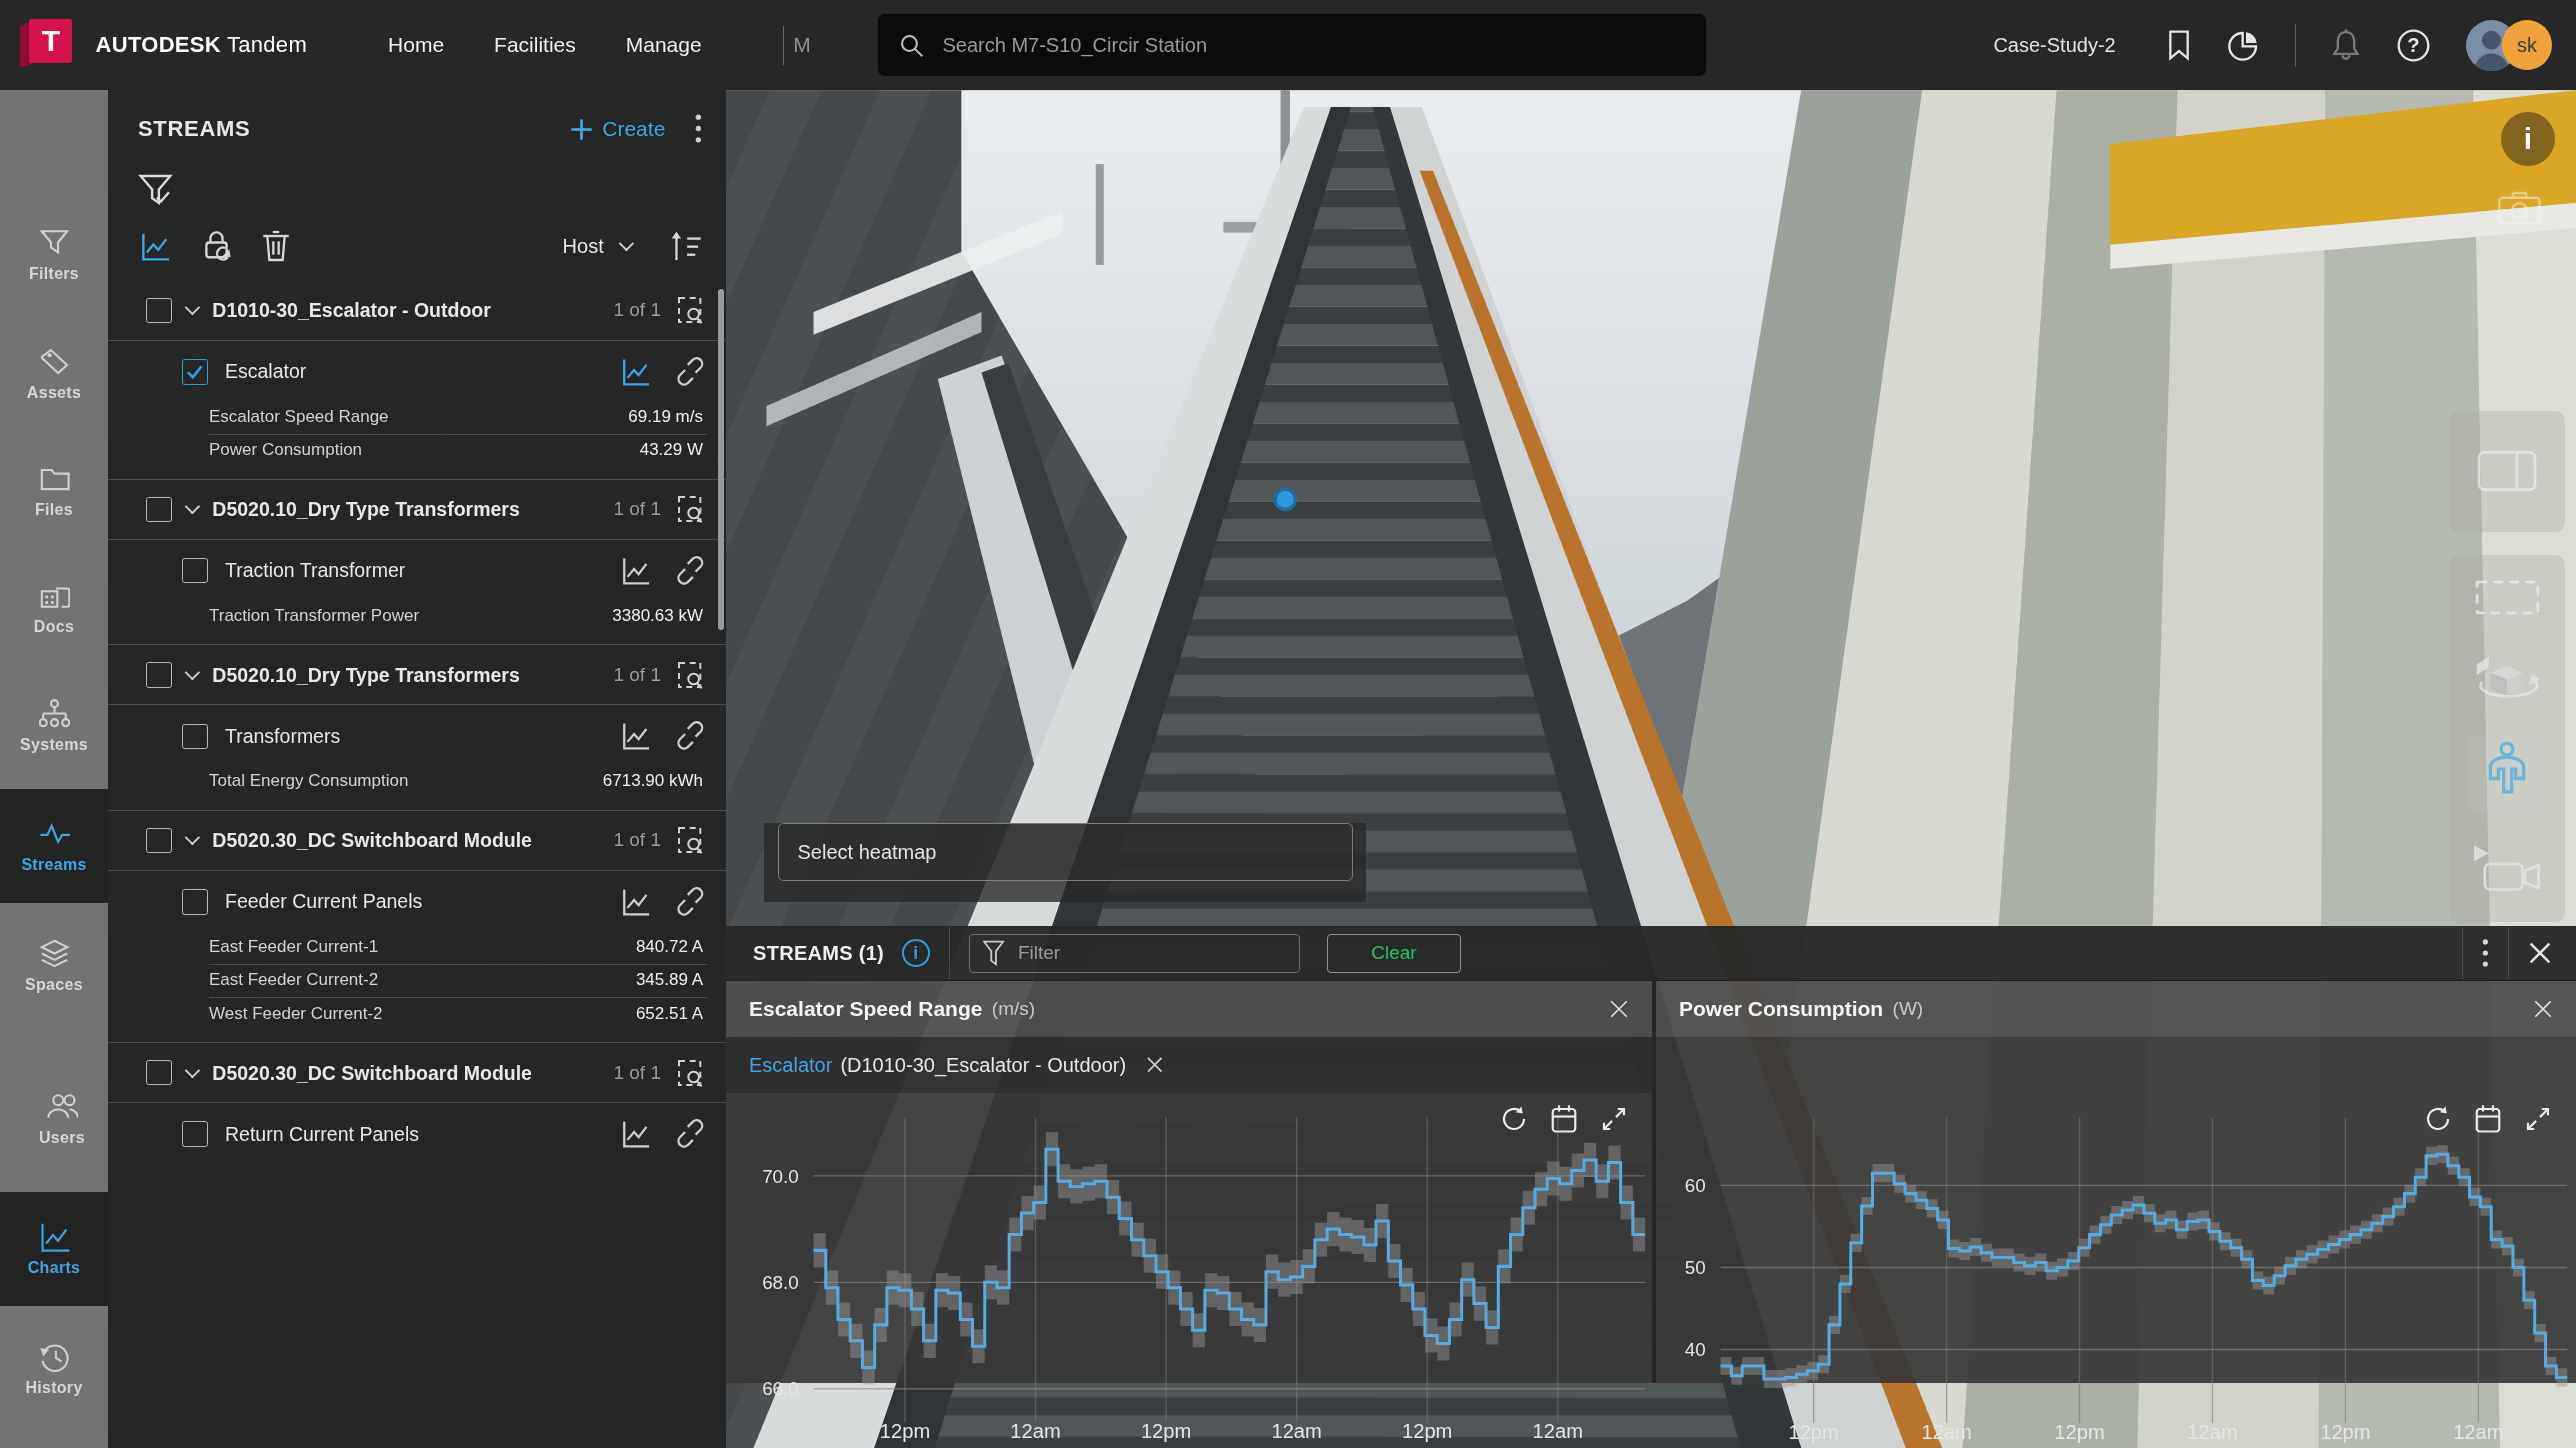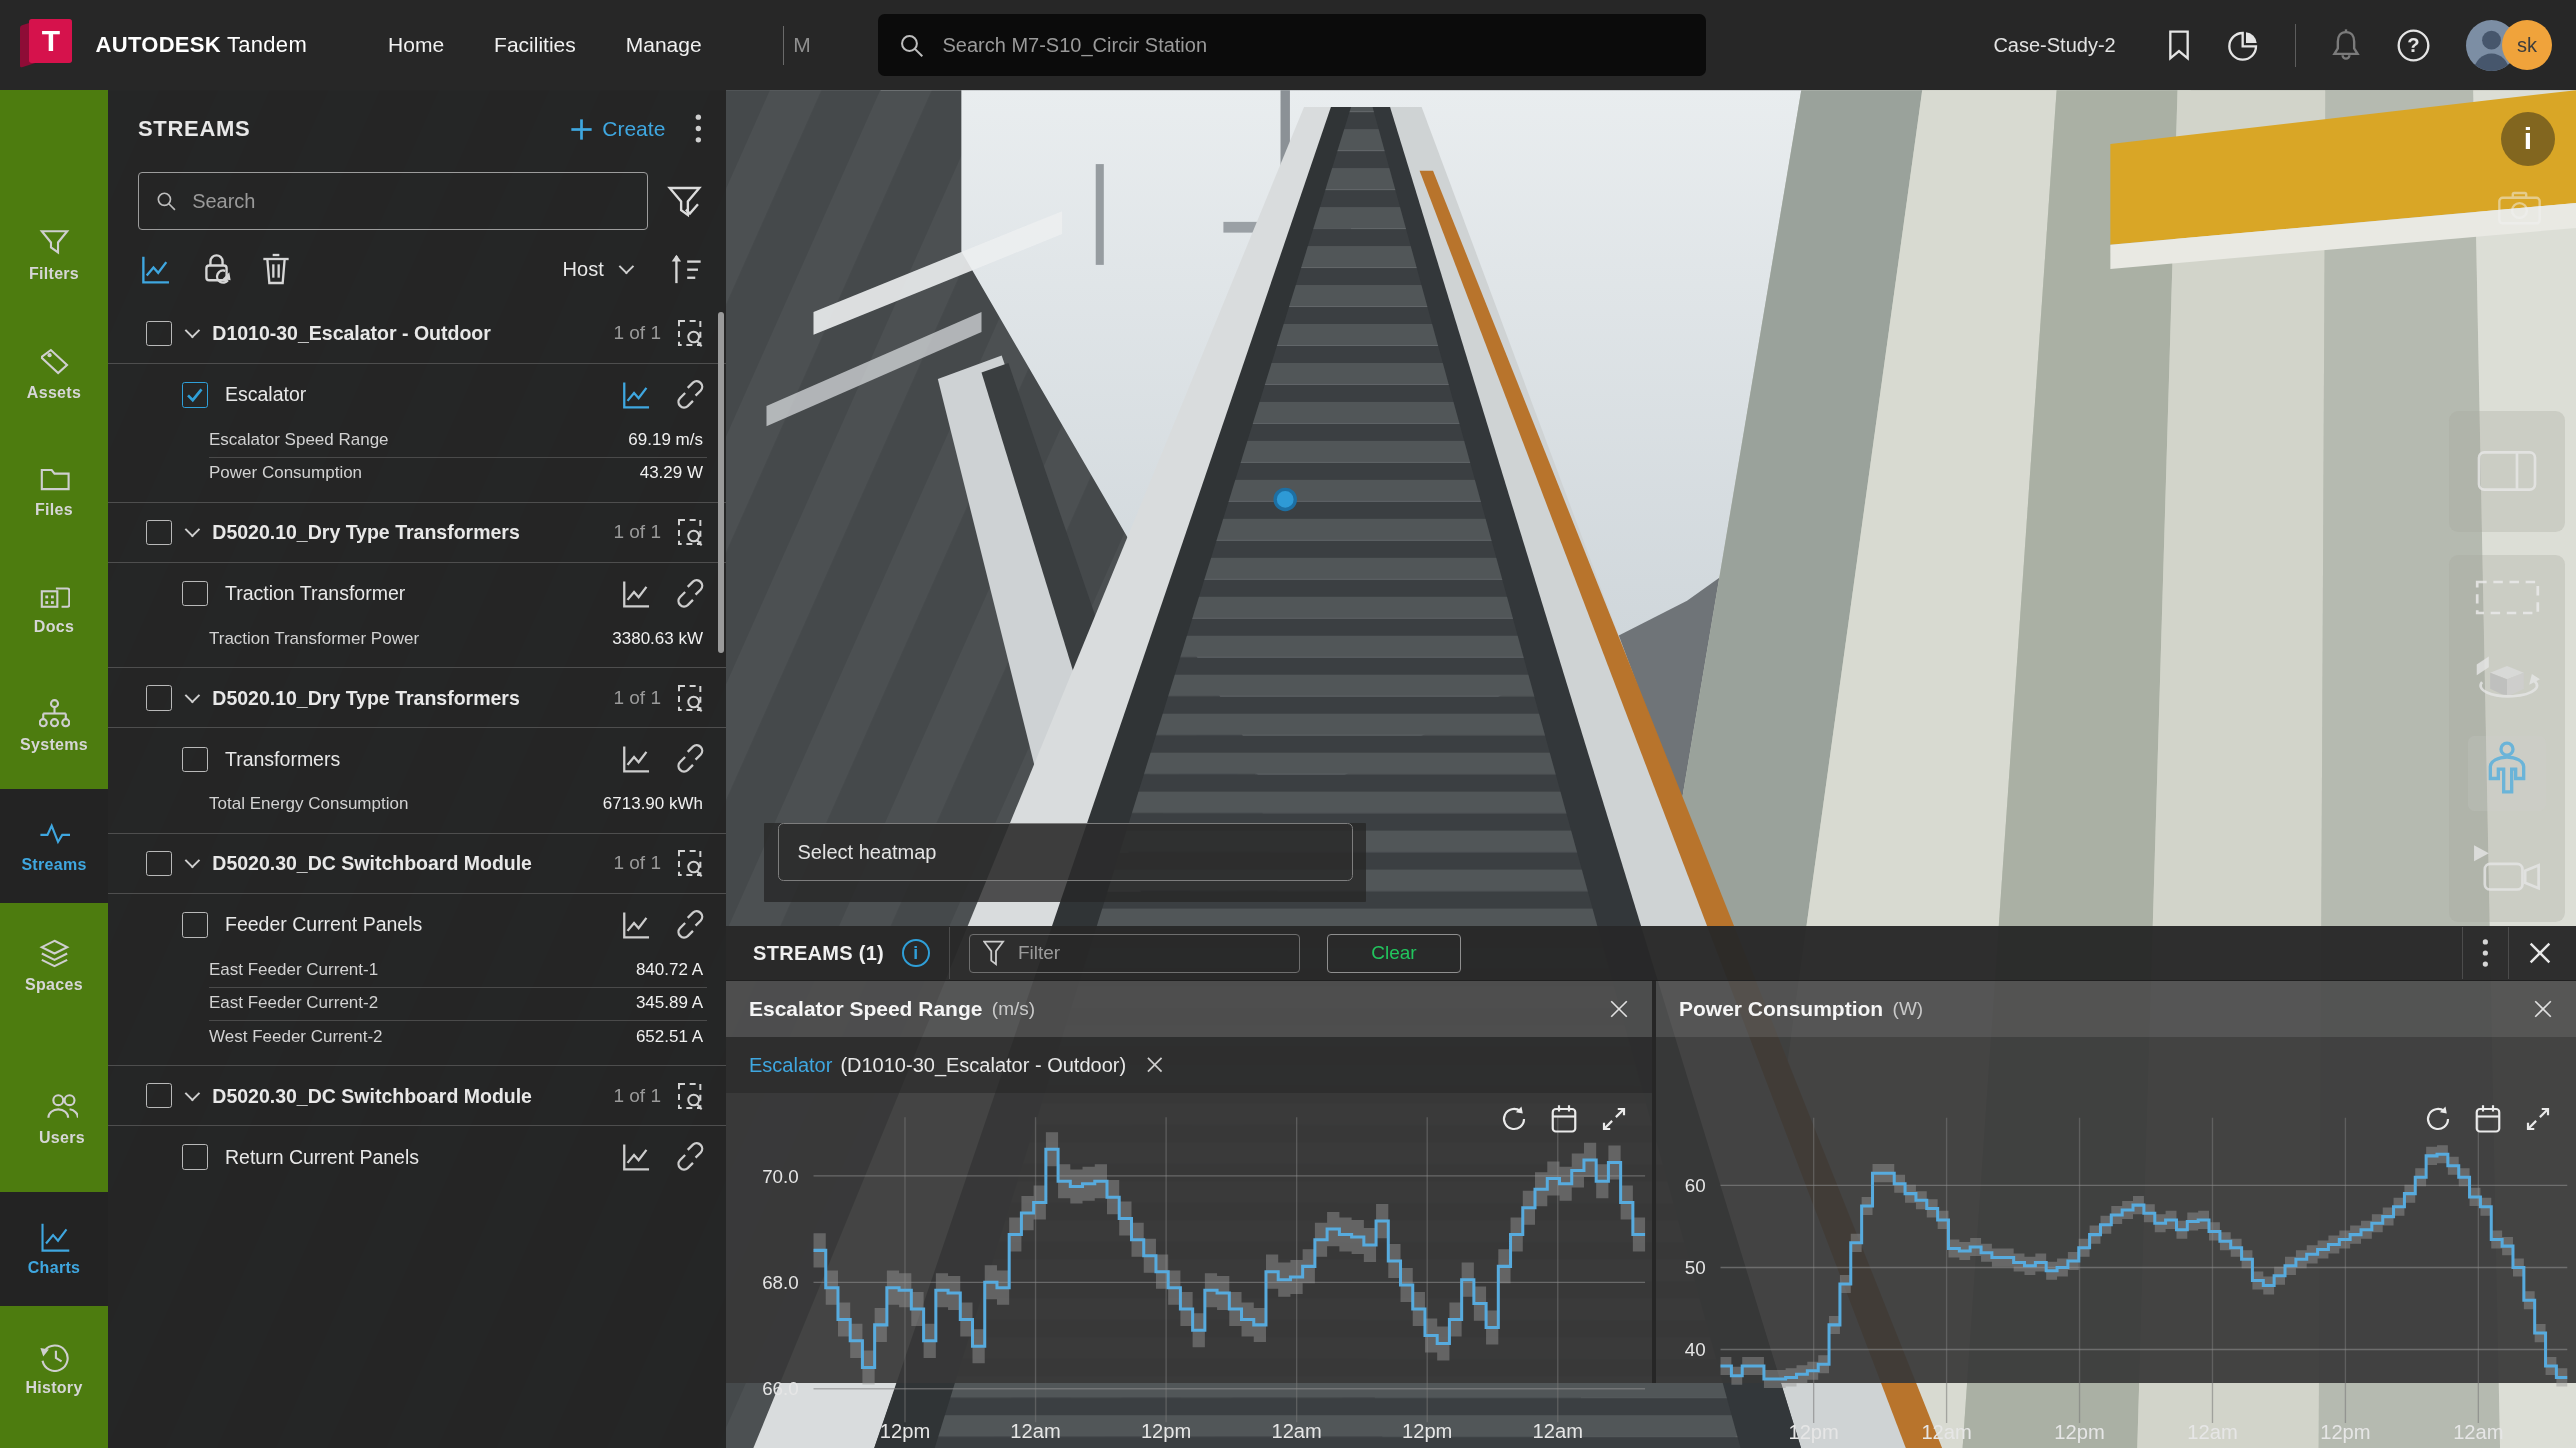--- a/index.html
+++ b/index.html
@@ -36,21 +36,21 @@
   .nav-vdiv { width:1.3px; height:43px; background:#5d5d5d; }
   #avatar-wrap { position:relative; width:86px; height:56px; }
   #avatar { position:absolute; left:0; top:3.4px; width:51px; height:51px; border-radius:50%;
             background:#7c8ea4; overflow:hidden; }
   #avatar-badge { position:absolute; right:0; top:3.4px; width:50px; height:50px; border-radius:50%;
                   background:#f0a33b; display:flex; align-items:center; justify-content:center;
                   color:#3c3c3c; font-size:20px; }
 
   
   #rail { position:absolute; left:0; top:90px; width:108px; height:1359px;
-          background:#4d7c0f; z-index:55; }
+          background:#737373; z-index:55; }
   .rail-item { position:absolute; left:0; width:108px; height:114px; display:flex;
                flex-direction:column; align-items:center; justify-content:center;
                gap:6.7px; cursor:pointer; }
   .rail-item.active { background:#232323; }
   .rail-label { font-size:16px; font-weight:700; color:#d6d6d6; letter-spacing:0.3px; }
   .rail-item.active .rail-label { color:#3fa7e0; }
 
   
   #viewport { position:absolute; left:108px; top:90px; width:2468px; height:1359px;
               background:#75797d; z-index:10; overflow:hidden; }
@@ -435,27 +435,20 @@
     </div>
     <div id="sp-kebab">
       <svg width="6.7" height="31" viewBox="0 0 10 46" fill="#cfcfcf">
           <circle cx="5" cy="6" r="4"></circle>
           <circle cx="5" cy="23" r="4"></circle>
           <circle cx="5" cy="40" r="4"></circle>
         </svg>
     </div>
   </div>
   <div id="sp-search-row">
-    <div id="sp-search">
-      <svg width="24" height="24" viewBox="0 0 40 40" fill="none" stroke="#bdbdbd" stroke-width="3">
-          <circle cx="17" cy="17" r="11"></circle>
-          <line x1="25" y1="25" x2="36" y2="36"></line>
-        </svg>
-      <input type="text" placeholder="Search" style="">
-    </div>
     <svg width="35" height="35" viewBox="0 0 52 52" fill="none" stroke="#dcdcdc" stroke-width="3.5">
         <path d="M4 6 h44 l-17 20 v20 l-10 -7 v-13 z"></path>
         <path d="M28 38 l6 6 l12 -14"></path>
       </svg>
   </div>
   <div id="sp-toolbar">
     <svg width="31" height="31" viewBox="0 0 46 46" fill="none" stroke="#3fa7e0" stroke-width="3.5">
         <path d="M5 4 v38 h38"></path>
         <path d="M10 32 l10 -12 l7 8 l12 -16"></path>
       </svg>

